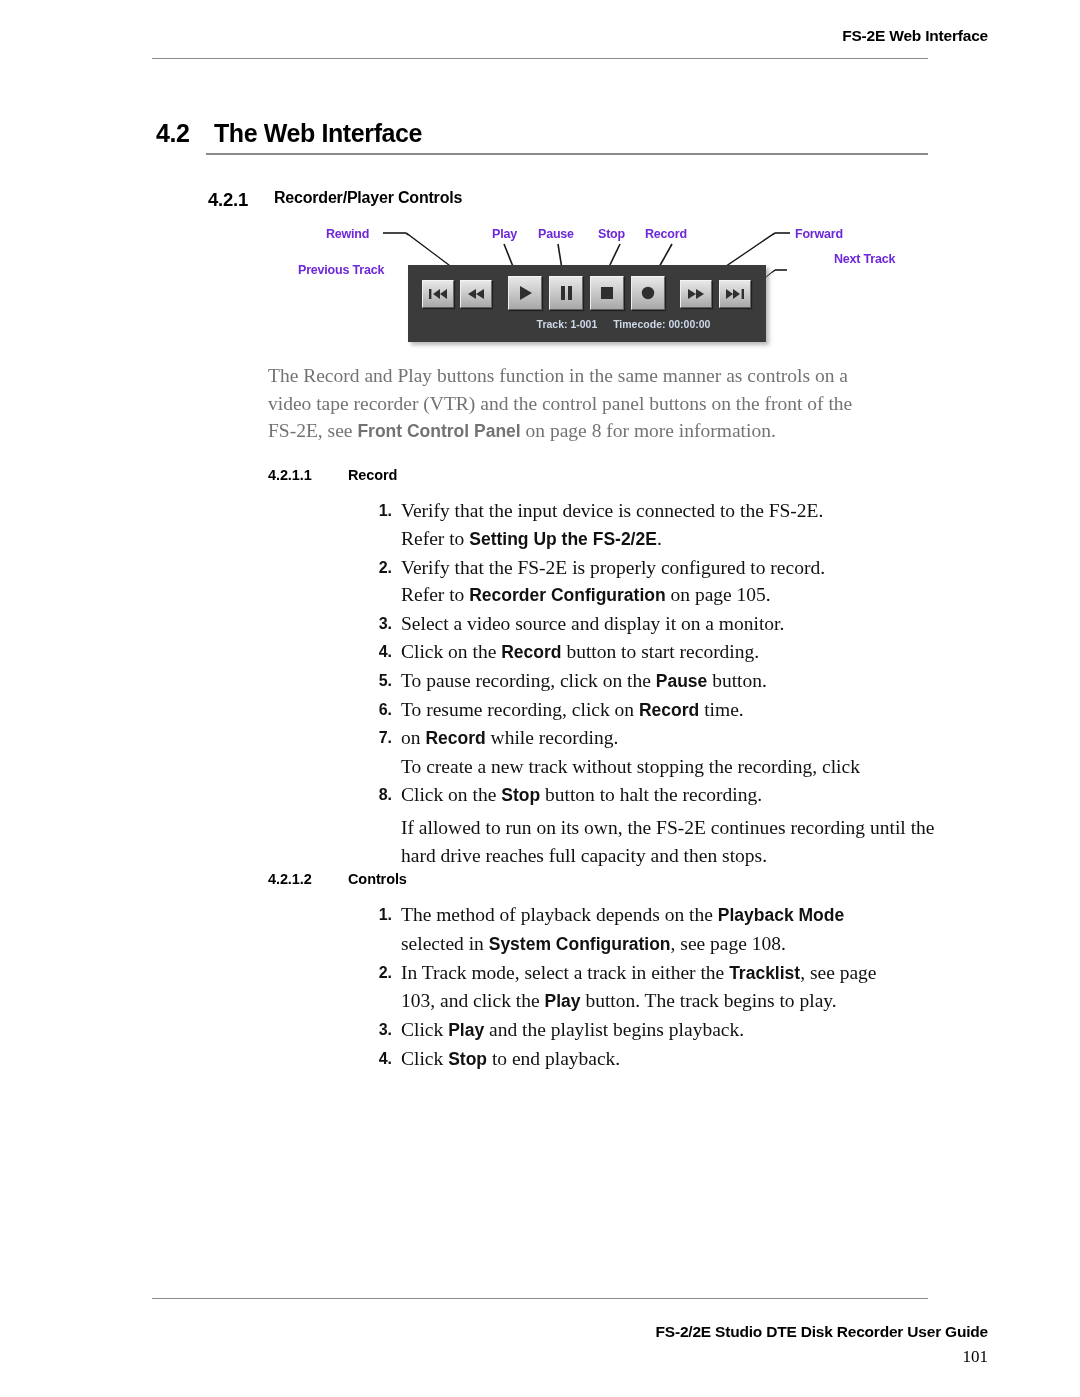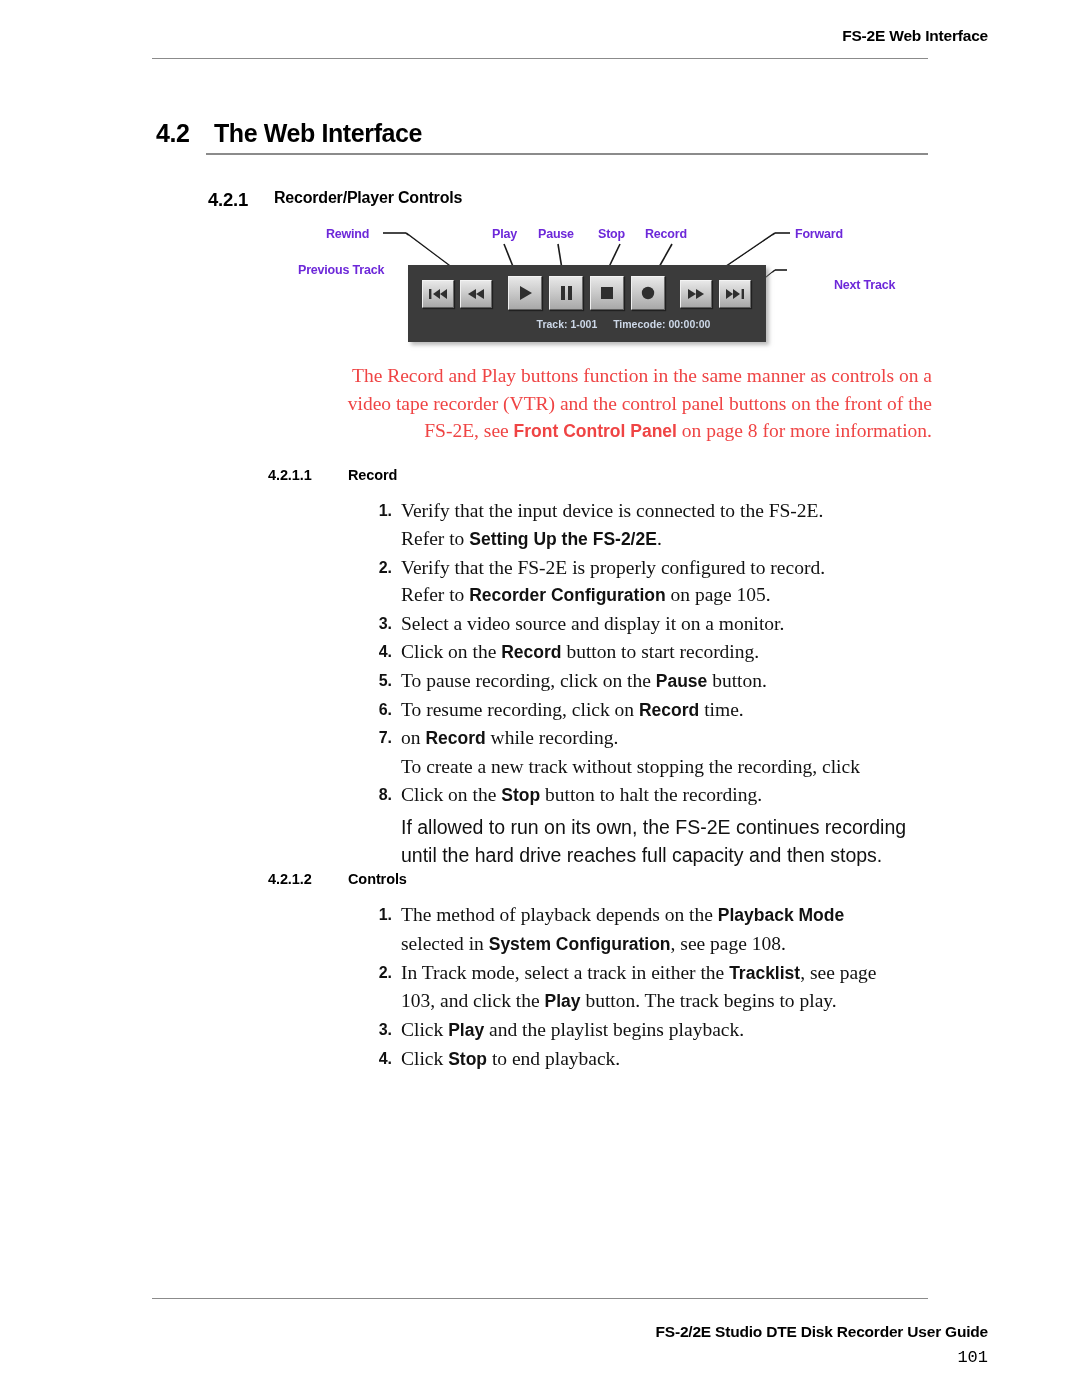--- a/index.html
+++ b/index.html
@@ -102,21 +102,21 @@
     color: #6d28d9;
     white-space: nowrap;
   }
   .lbl-rewind   { left: 36px;  top: 5px; }
   .lbl-prev     { left: 8px;   top: 41px; }
   .lbl-play     { left: 202px; top: 5px; }
   .lbl-pause    { left: 248px; top: 5px; }
   .lbl-stop     { left: 308px; top: 5px; }
   .lbl-record   { left: 355px; top: 5px; }
   .lbl-forward  { left: 505px; top: 5px; }
-  .lbl-next     { left: 500px; top: 56px; padding-left: 44px; }
+  .lbl-next     { left: 500px; top: 30px; padding-left: 44px; }
 
   .fig-svg {
     position: absolute;
     left: 0; top: 0;
     width: 600px; height: 130px;
     pointer-events: none;
   }
 
   
   .panel {
@@ -184,22 +184,21 @@
   .panel-status .sep { display: inline-block; width: 10px; }
 
   
   .body-para {
     position: absolute;
     left: 268px;
     width: 664px;
     font-family: "Liberation Serif", serif;
     font-size: 19.5px;
     line-height: 27.5px;
-    color: #ef4444;
-    text-align: right;
+    color: #737373;
   }
   .body-para b { font-family: "Liberation Sans", sans-serif; font-weight: bold; font-size: 17.5px; }
 
   .p-intro { top: 362px; }
 
   
   .h4 {
     position: absolute;
     font-family: "Liberation Sans", sans-serif;
     font-weight: bold;
@@ -234,21 +233,21 @@
     text-align: right;
     font-family: "Liberation Sans", sans-serif;
     font-weight: bold;
     font-size: 16px;
   }
   .li b { font-family: "Liberation Sans", sans-serif; font-weight: bold; font-size: 17.5px; }
   .li .cont { display: block; }
   .li-note {
     position: relative;
     padding-left: 33px;
-    font-family: Liberation Sans, sans-serif;
+    font-family: Liberation Serif, serif;
     font-size: 19.5px;
     line-height: 27.8px;
     color: #111;
     margin-top: 4px;
   }
 
   .list-record { top: 497px; }
   .list-playback { top: 901px; }
 
   
@@ -266,21 +265,21 @@
     right: 92px;
     font-family: "Liberation Sans", sans-serif;
     font-weight: bold;
     font-size: 15.5px;
     letter-spacing: -0.2px;
   }
   .ftr-page {
     position: absolute;
     bottom: 30px;
     right: 92px;
-    font-family: Liberation Mono, monospace;
+    font-family: Liberation Serif, serif;
     font-size: 17px;
     margin-left: 28px;
   }
 </style>
 </head>
 <body>
 
 <div class="page">
 
   <div class="hdr-text">FS-2E Web Interface</div>

